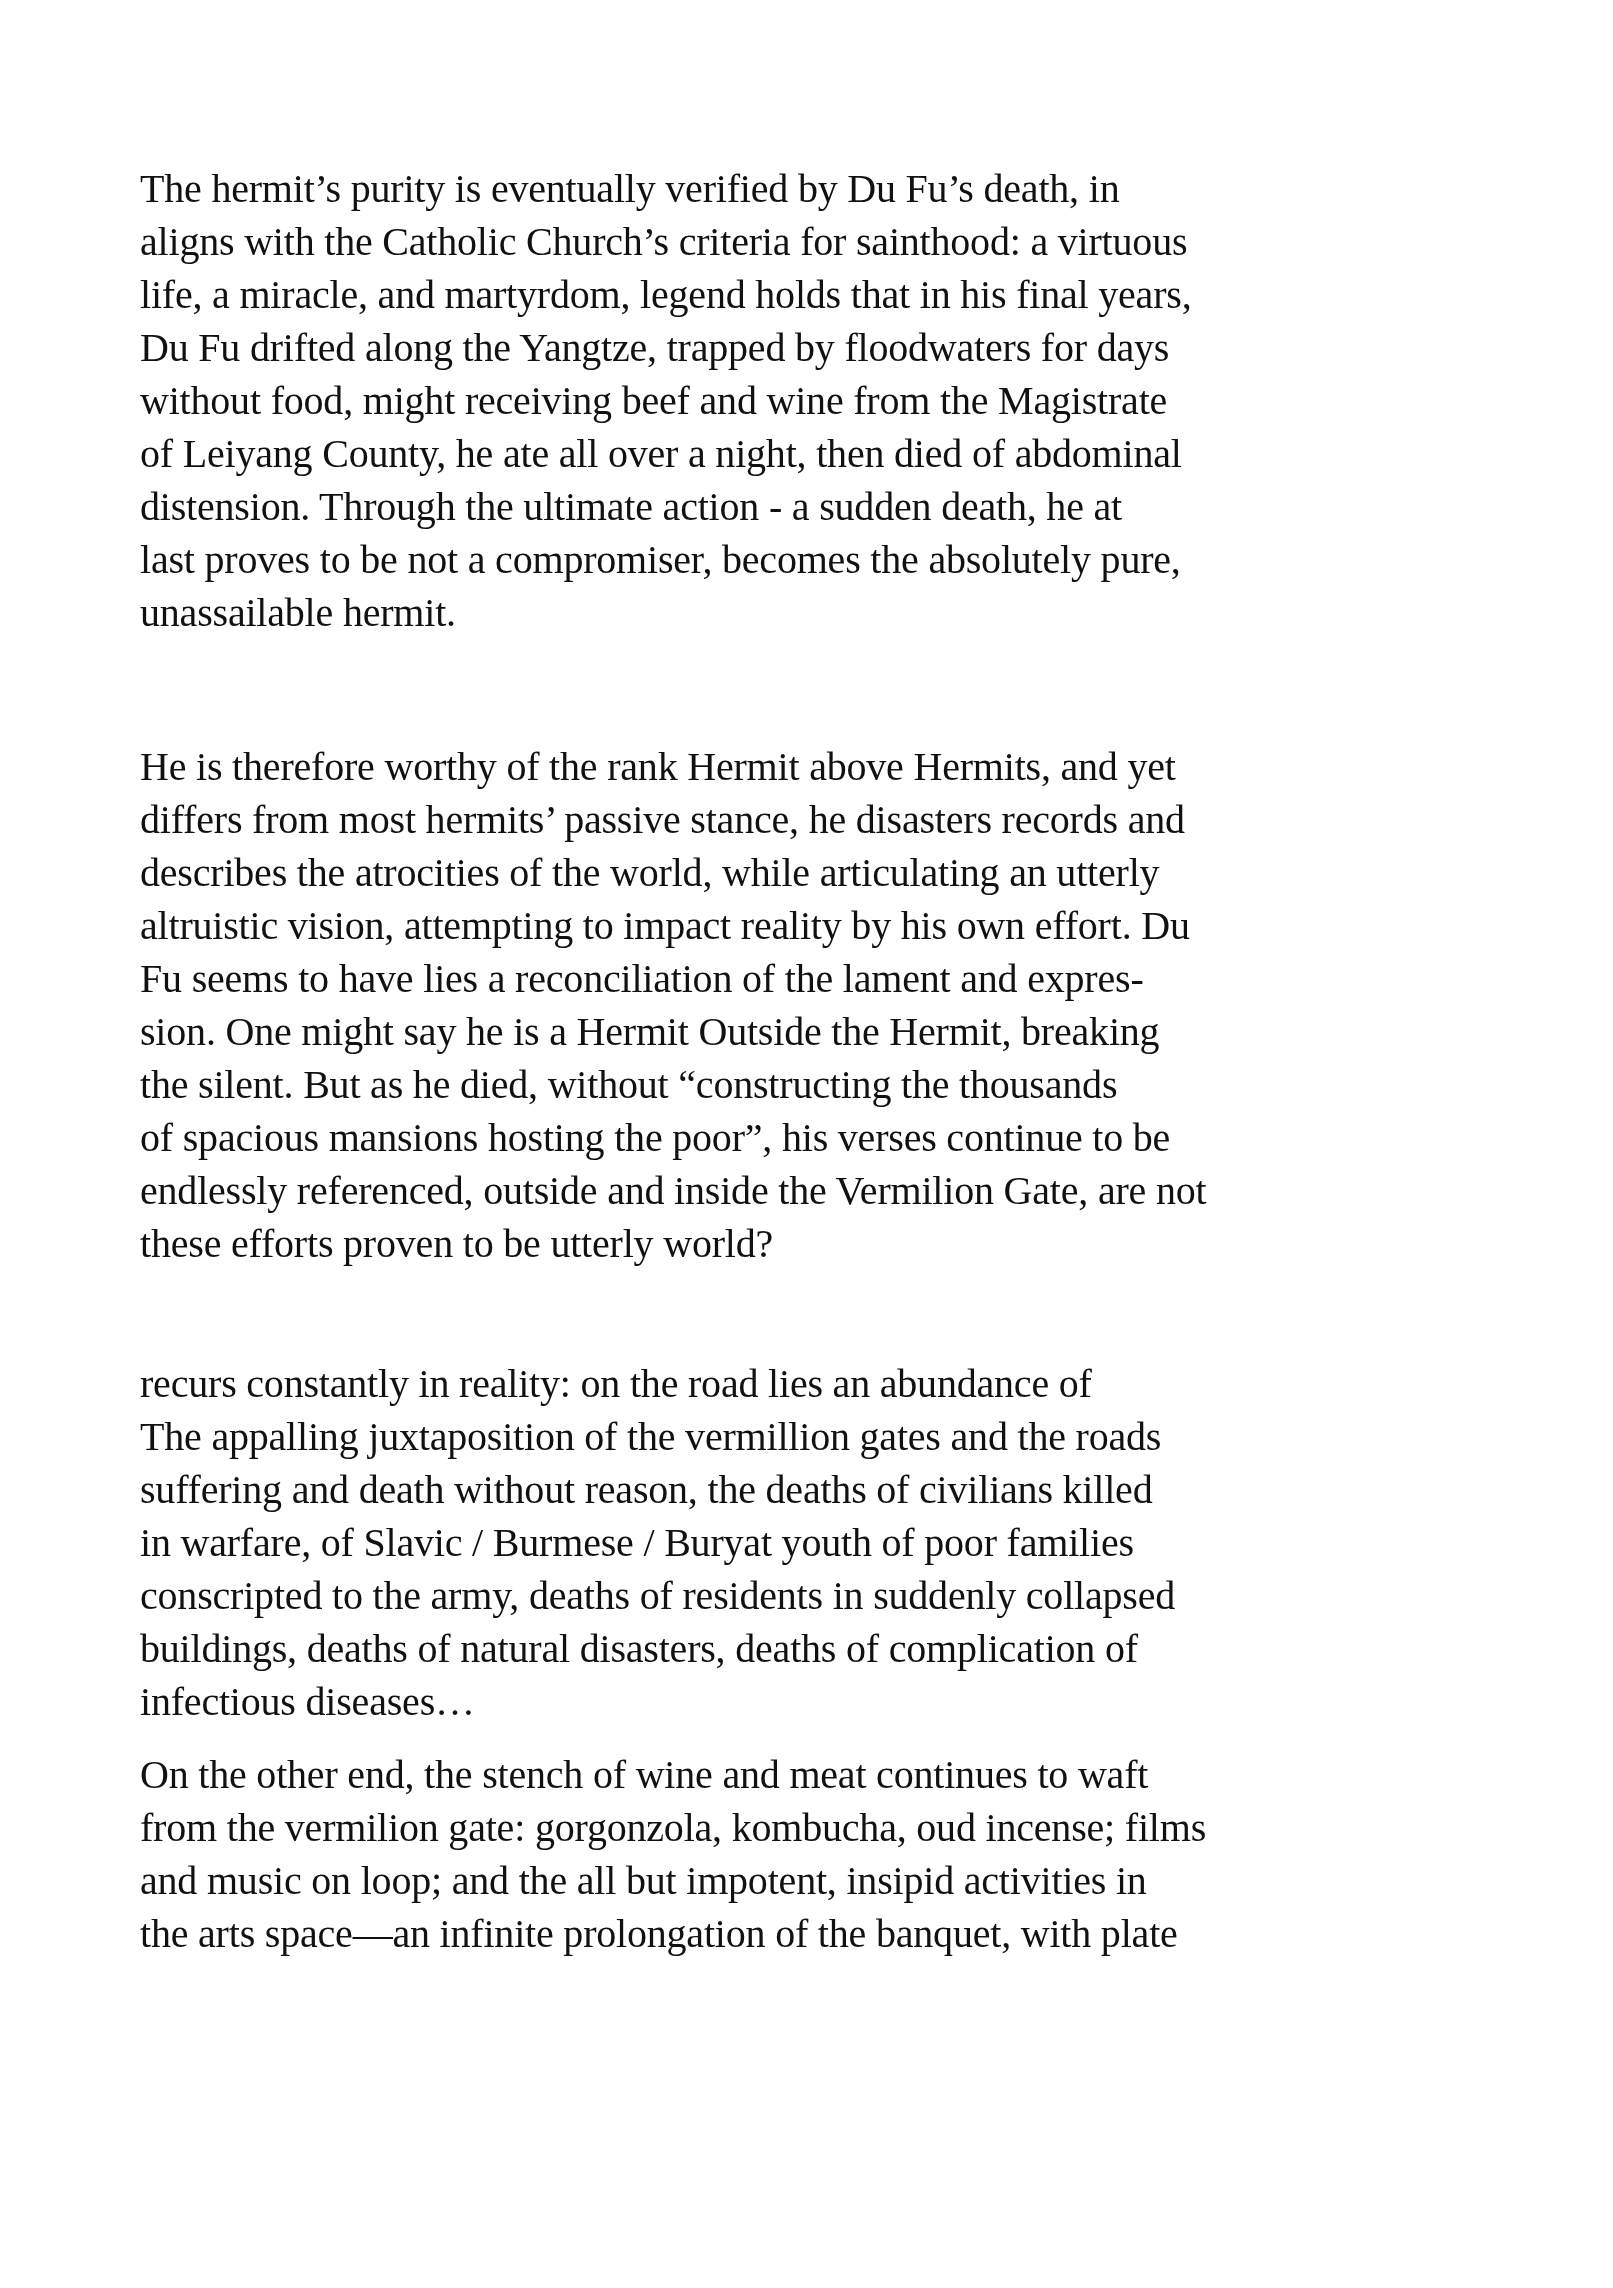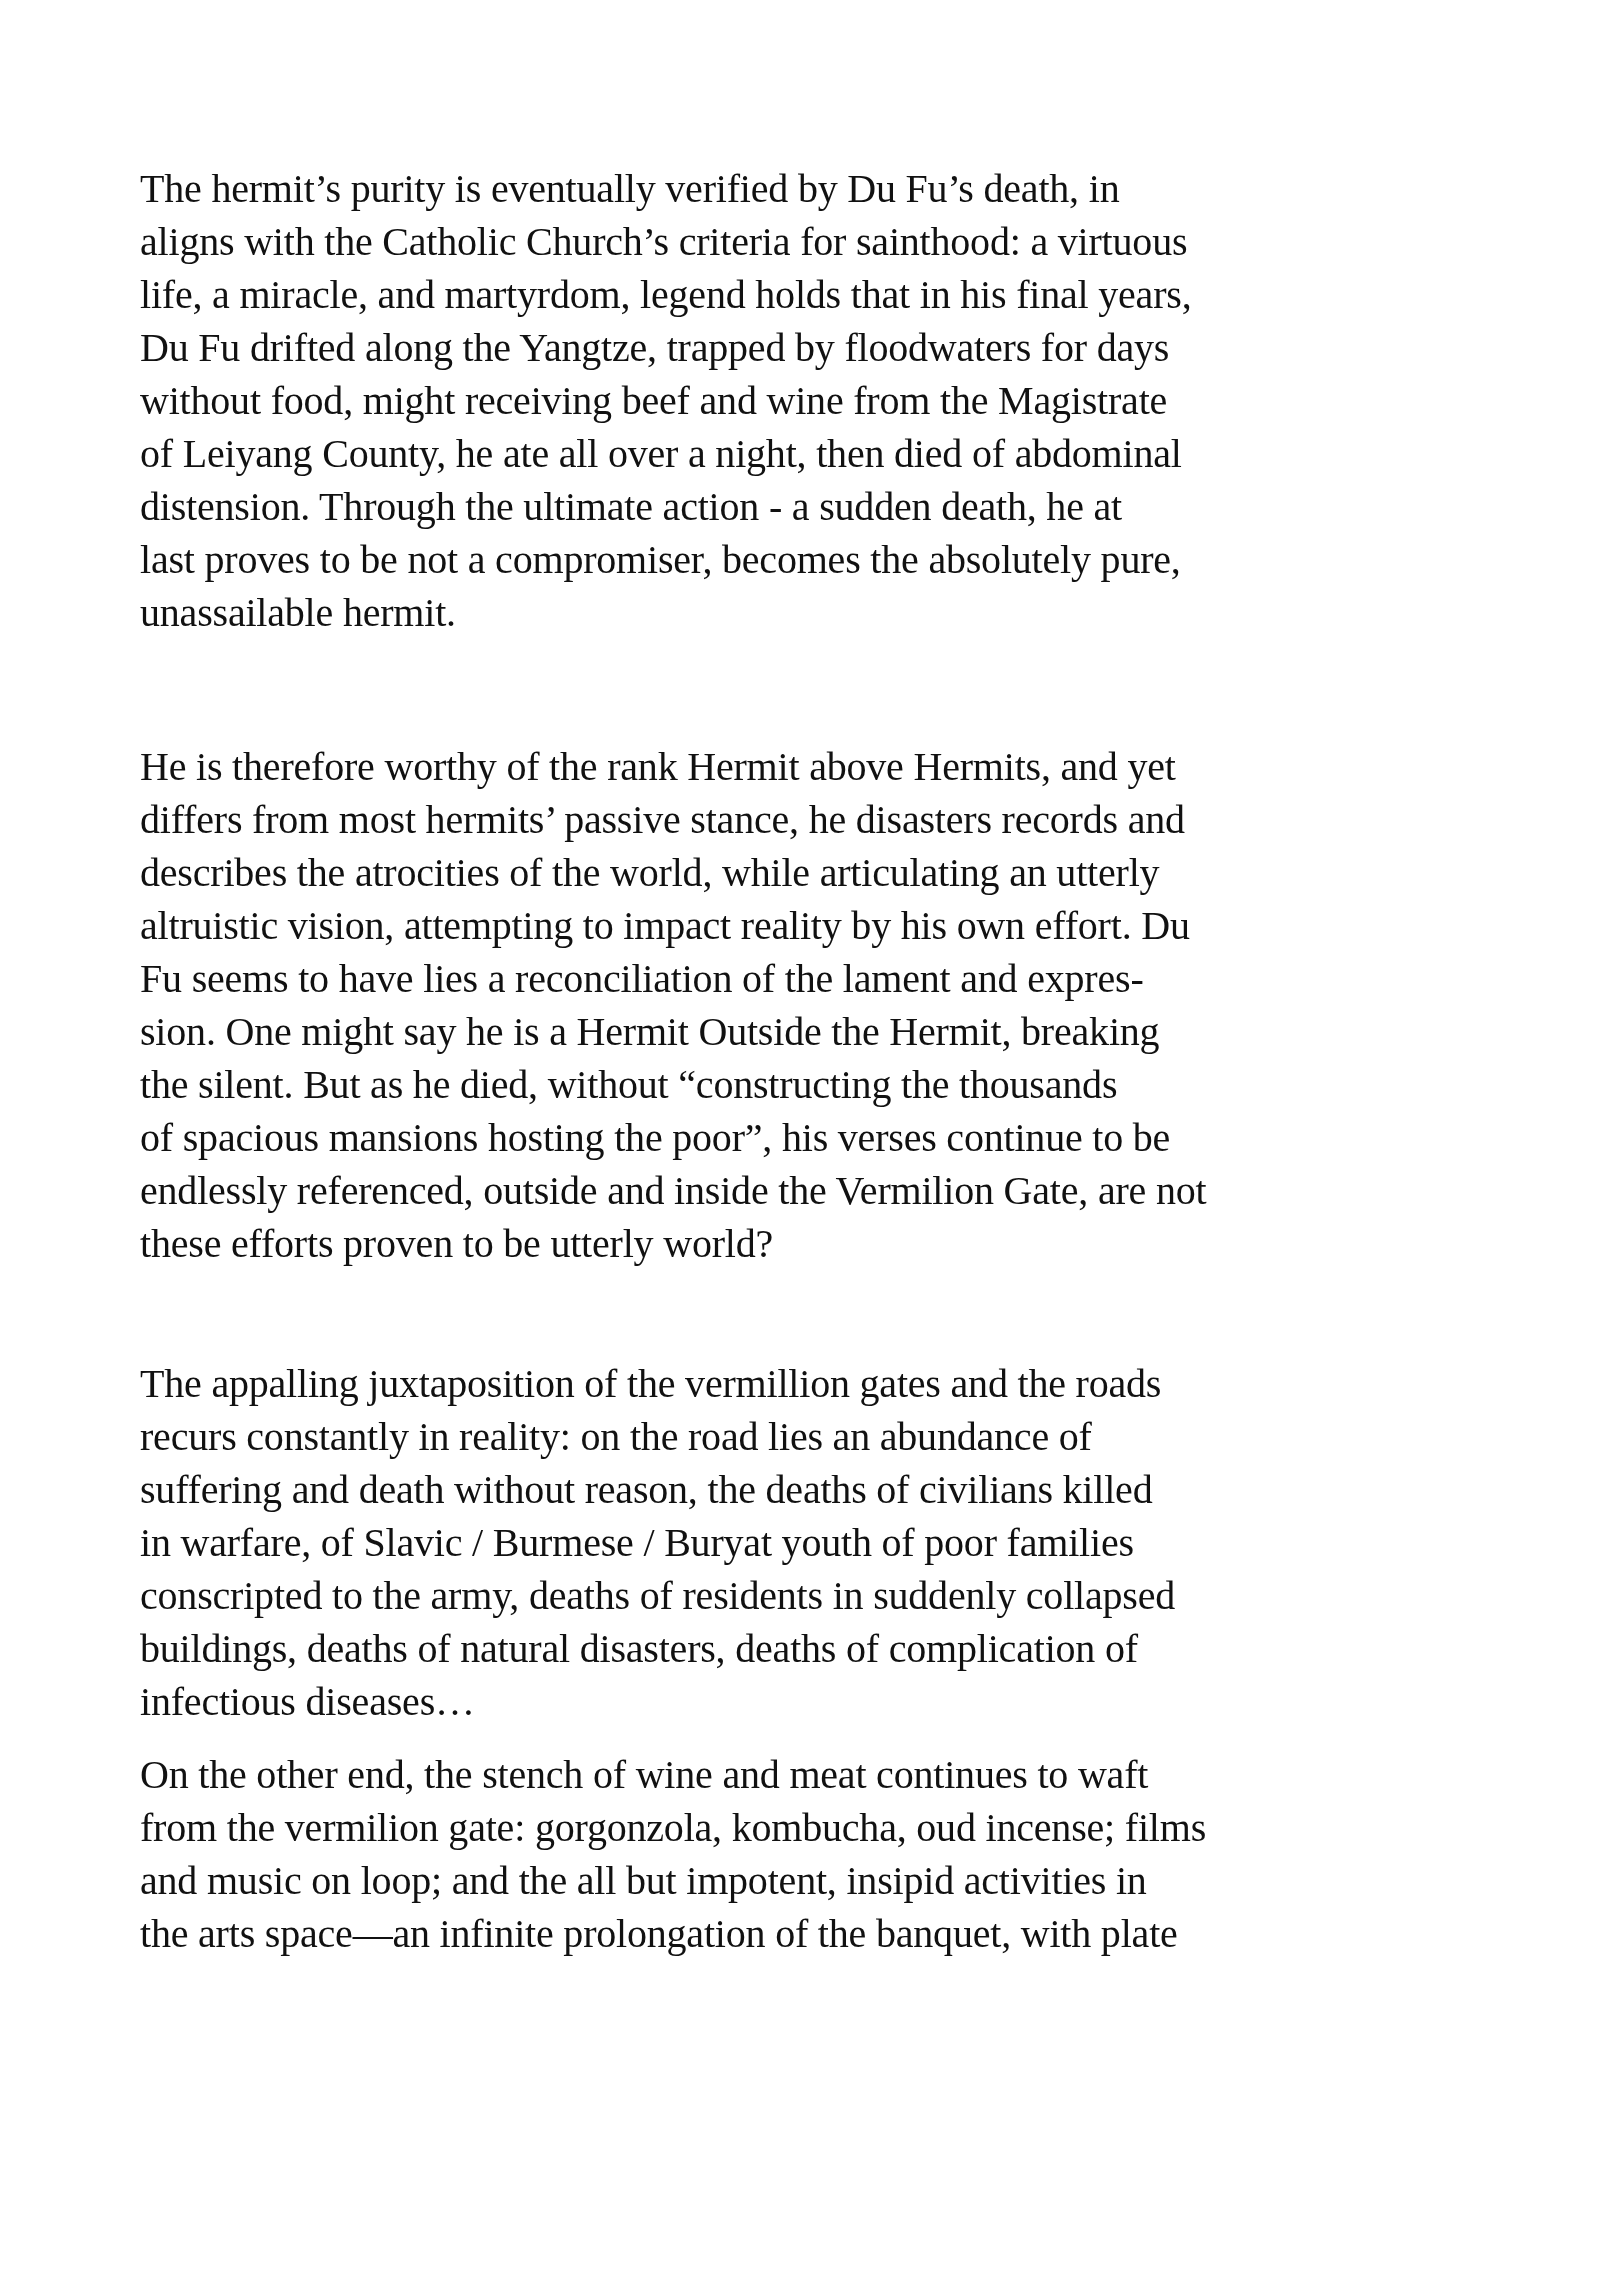--- a/index.html
+++ b/index.html
@@ -43,22 +43,22 @@
     <span class="line">altruistic vision, attempting to impact reality by his own effort. Du</span>
     <span class="line">Fu seems to have lies a reconciliation of the lament and expres-</span>
     <span class="line">sion. One might say he is a Hermit Outside the Hermit, breaking</span>
     <span class="line">the silent. But as he died, without “constructing the thousands</span>
     <span class="line">of spacious mansions hosting the poor”, his verses continue to be</span>
     <span class="line">endlessly referenced, outside and inside the Vermilion Gate, are not</span>
     <span class="line">these efforts proven to be utterly world?</span>
   </p>
 
   <p class="paragraph" id="p3">
+    <span class="line">recurs constantly in reality: on the road lies an abundance of</span>
     <span class="line">The appalling juxtaposition of the vermillion gates and the roads</span>
-    <span class="line">recurs constantly in reality: on the road lies an abundance of</span>
     <span class="line">suffering and death without reason, the deaths of civilians killed</span>
     <span class="line">in warfare, of Slavic / Burmese / Buryat youth of poor families</span>
     <span class="line">conscripted to the army, deaths of residents in suddenly collapsed</span>
     <span class="line">buildings, deaths of natural disasters, deaths of complication of</span>
     <span class="line">infectious diseases…</span>
   </p>
 
   <p class="paragraph" id="p4">
     <span class="line">On the other end, the stench of wine and meat continues to waft</span>
     <span class="line">from the vermilion gate: gorgonzola, kombucha, oud incense; films</span>

